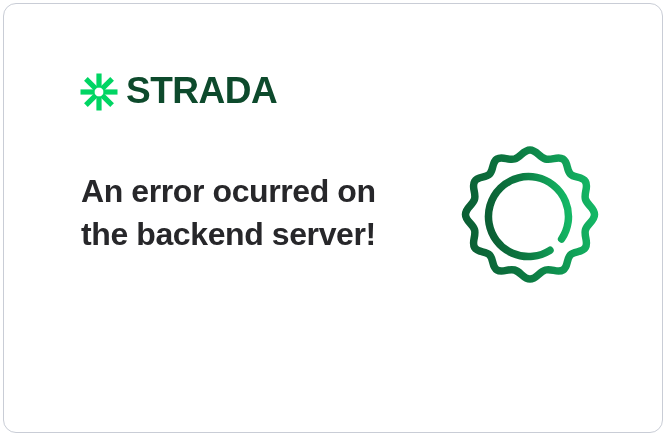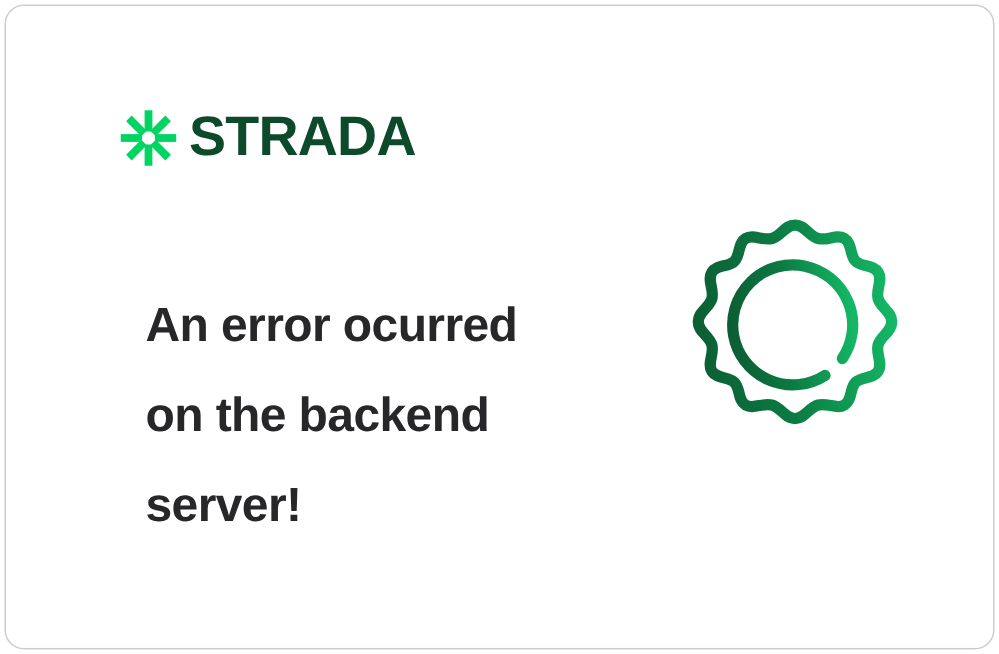--- a/index.html
+++ b/index.html
@@ -62,25 +62,25 @@
   }
 
   
   .message-block {
     position: absolute;
     left: 77px;
     top: 166px;
     width: 300px;
   }
   .message-heading {
-    margin: 16px;
+    margin: 0;
     font-family: "Liberation Sans", sans-serif;
     font-size: 32px;
     font-weight: bold;
-    line-height: 60px;
+    line-height: 43px;
     letter-spacing: -0.4px;
     color: #27272a;
     white-space: pre-line;
   }
 
   
   .gear-illustration {
     position: absolute;
     left: 444px;
     top: 136px;

